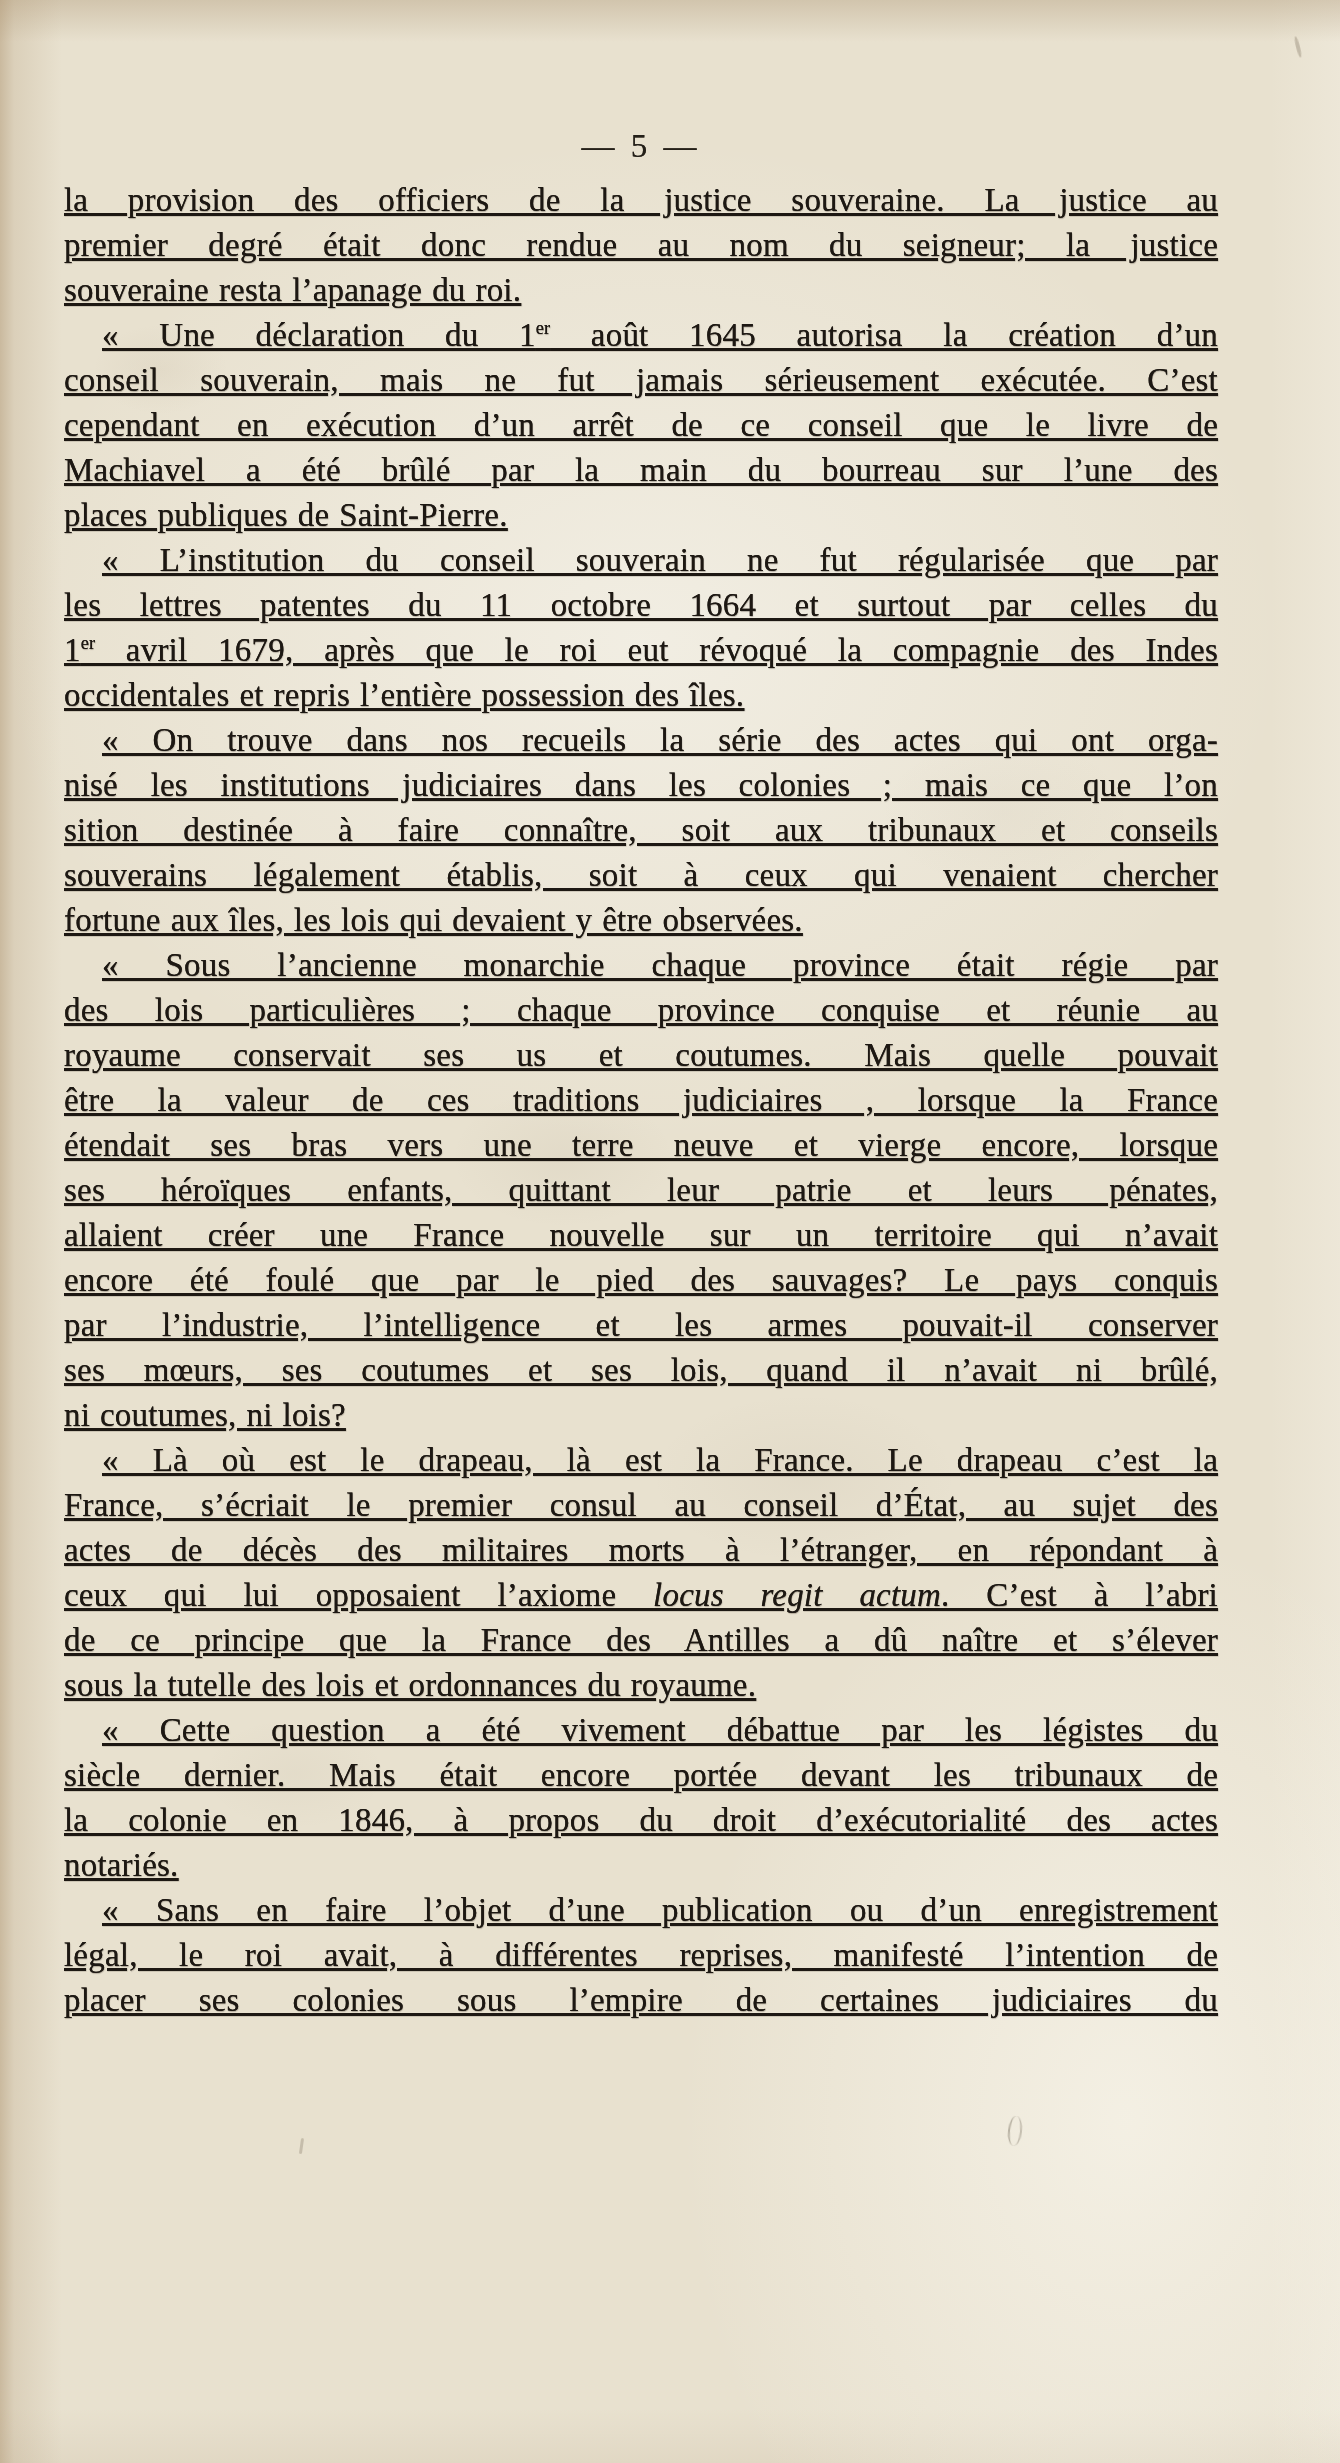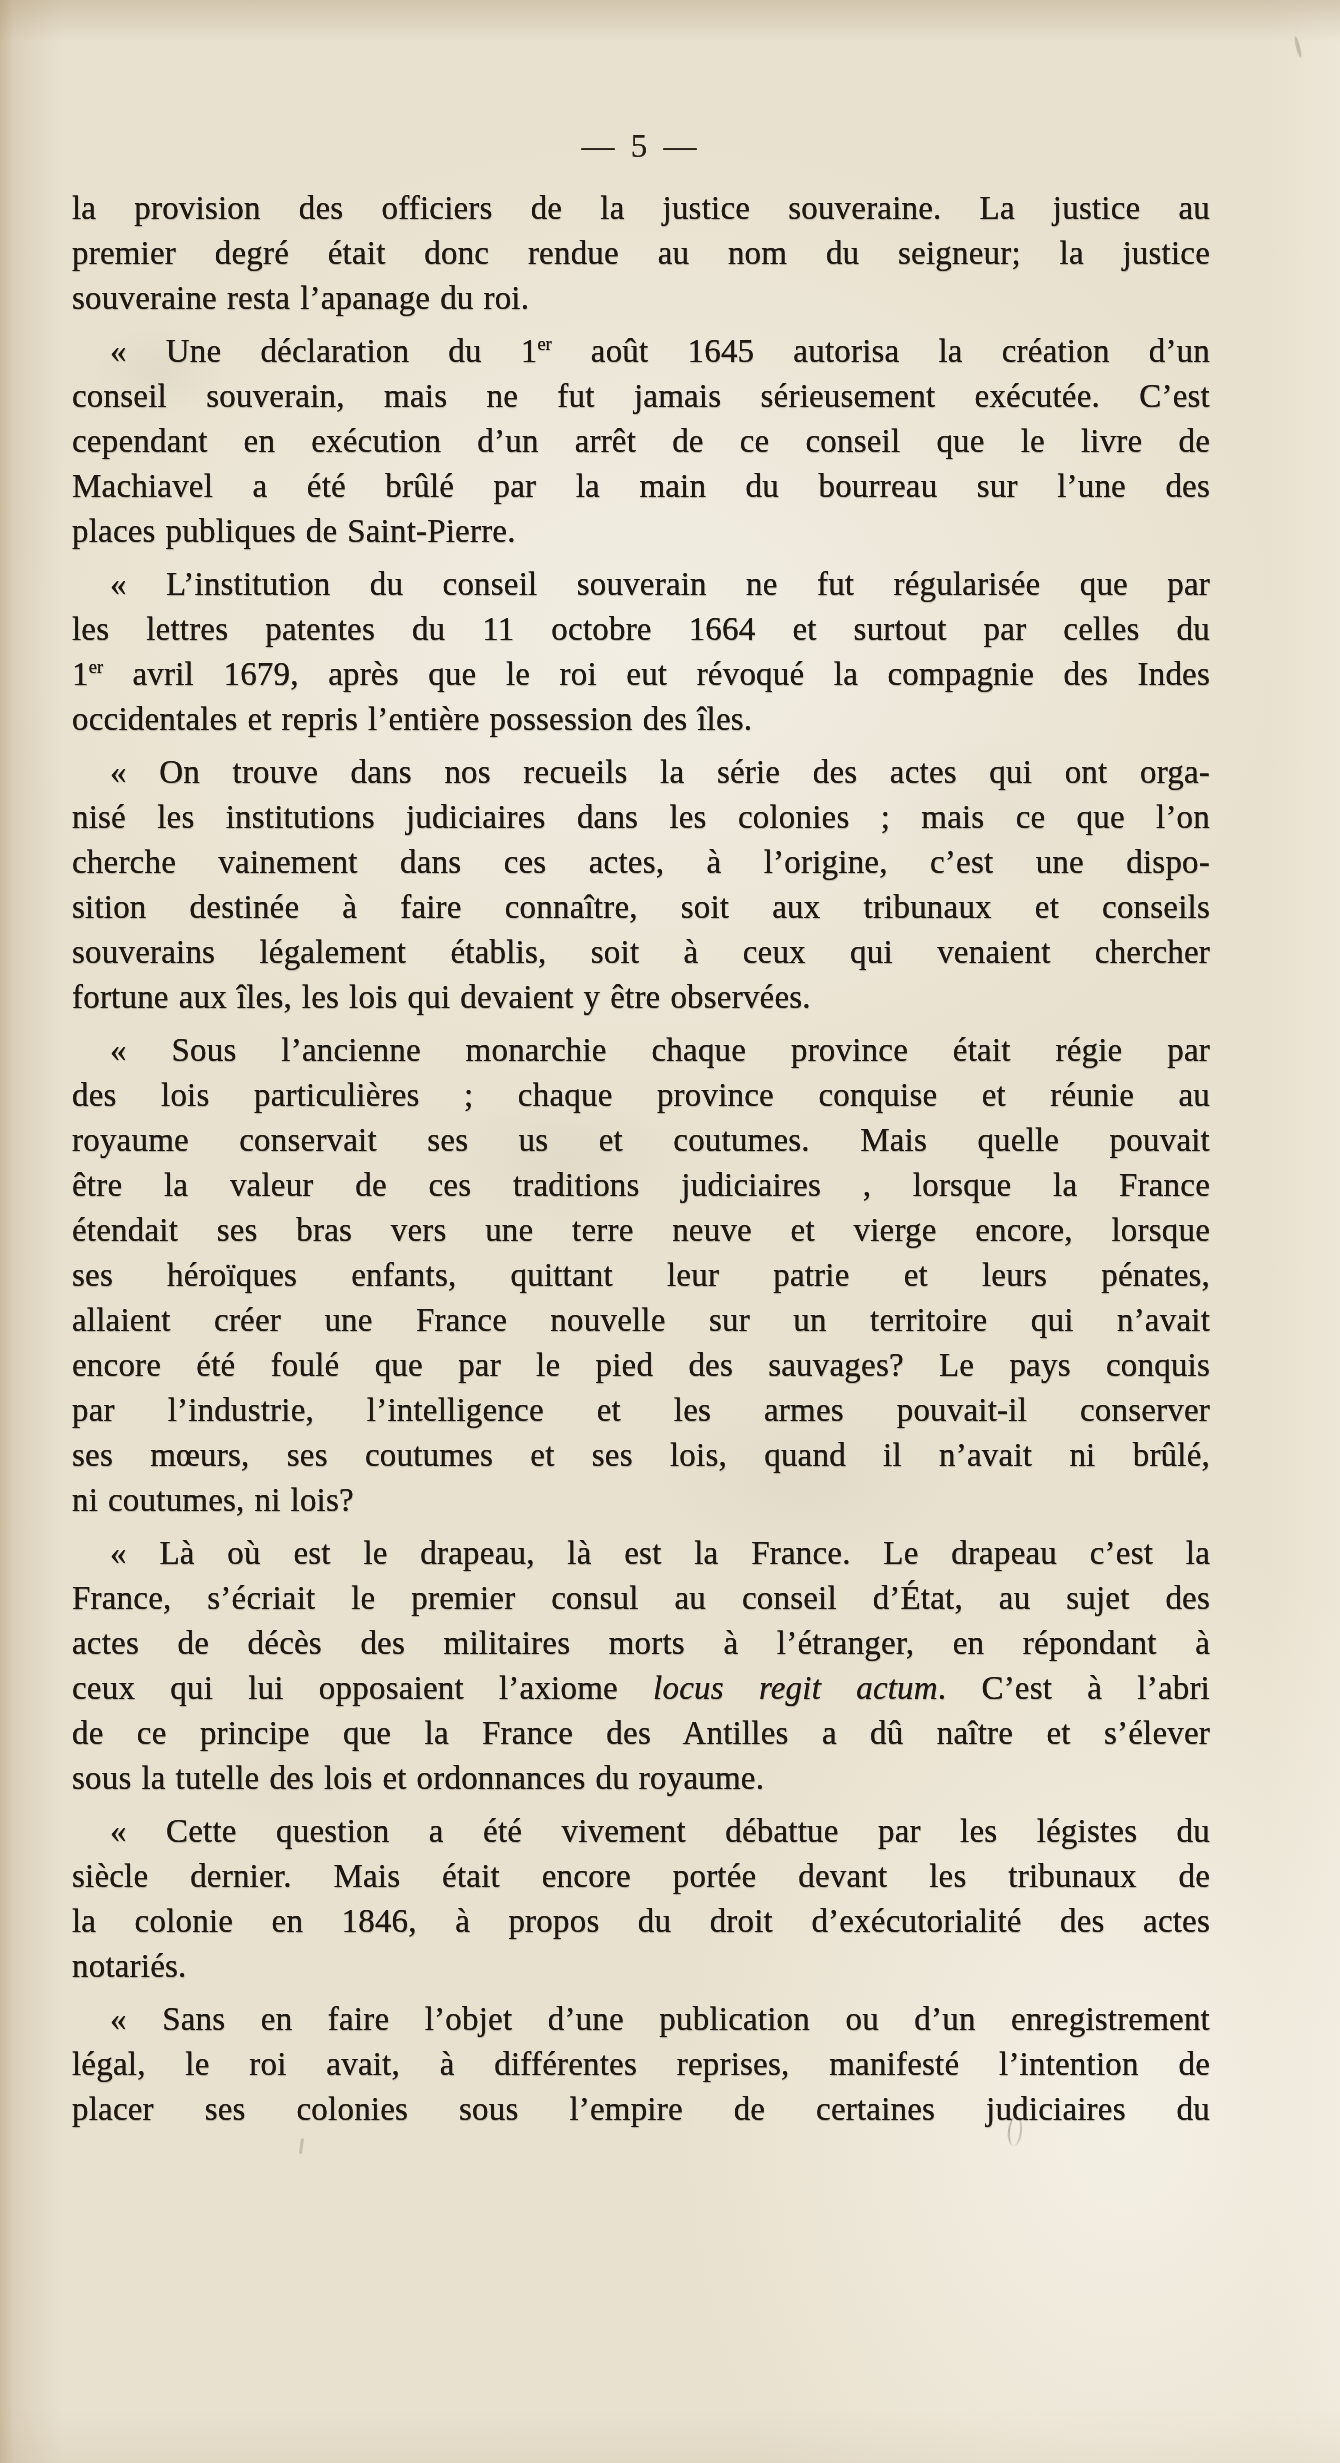--- a/index.html
+++ b/index.html
@@ -41,21 +41,21 @@
     text-shadow: 0 0 0.6px rgba(35,28,20,0.85);
   }
   .text-block {
     position: absolute;
     top: 178px; left: 64px; width: 1154px;
     font-size: 33px;
     letter-spacing: 0.2px;
     word-spacing: 1.5px;
     text-shadow: 0 0 0.6px rgba(30,24,18,0.9), 0.5px 0.5px 0.9px rgba(45,36,26,0.30);
   }
-  .para { margin: 8px; padding: 0; }
+  .para { margin: 0; padding: 0; text-decoration: underline; }
   .line {
     height: 45px;
     line-height: 45px;
     text-align: justify;
     text-align-last: justify;
     white-space: nowrap;
     overflow: visible;
   }
   .line.end {
     text-align: right;
@@ -120,21 +120,20 @@
     <div class="para">
       <div class="line ind">« L’institution du conseil souverain ne fut régularisée que par</div>
       <div class="line">les lettres patentes du 11 octobre 1664 et surtout par celles du</div>
       <div class="line"><span>1</span><sup>er</sup><span> avril 1679, après que le roi eut révoqué la compagnie des Indes</span></div>
       <div class="line end">occidentales et repris l’entière possession des îles.</div>
     </div>
 
     <div class="para">
       <div class="line ind">« On trouve dans nos recueils la série des actes qui ont orga-</div>
       <div class="line">nisé les institutions judiciaires dans les colonies ; mais ce que l’on</div>
-      <div class="line">cherche vainement dans ces actes, à l’origine, c’est une dispo-</div>
       <div class="line">sition destinée à faire connaître, soit aux tribunaux et conseils</div>
       <div class="line">souverains légalement établis, soit à ceux qui venaient chercher</div>
       <div class="line end">fortune aux îles, les lois qui devaient y être observées.</div>
     </div>
 
     <div class="para">
       <div class="line ind">« Sous l’ancienne monarchie chaque province était régie par</div>
       <div class="line">des lois particulières ; chaque province conquise et réunie au</div>
       <div class="line">royaume conservait ses us et coutumes. Mais quelle pouvait</div>
       <div class="line">être la valeur de ces traditions judiciaires , lorsque la France</div>

